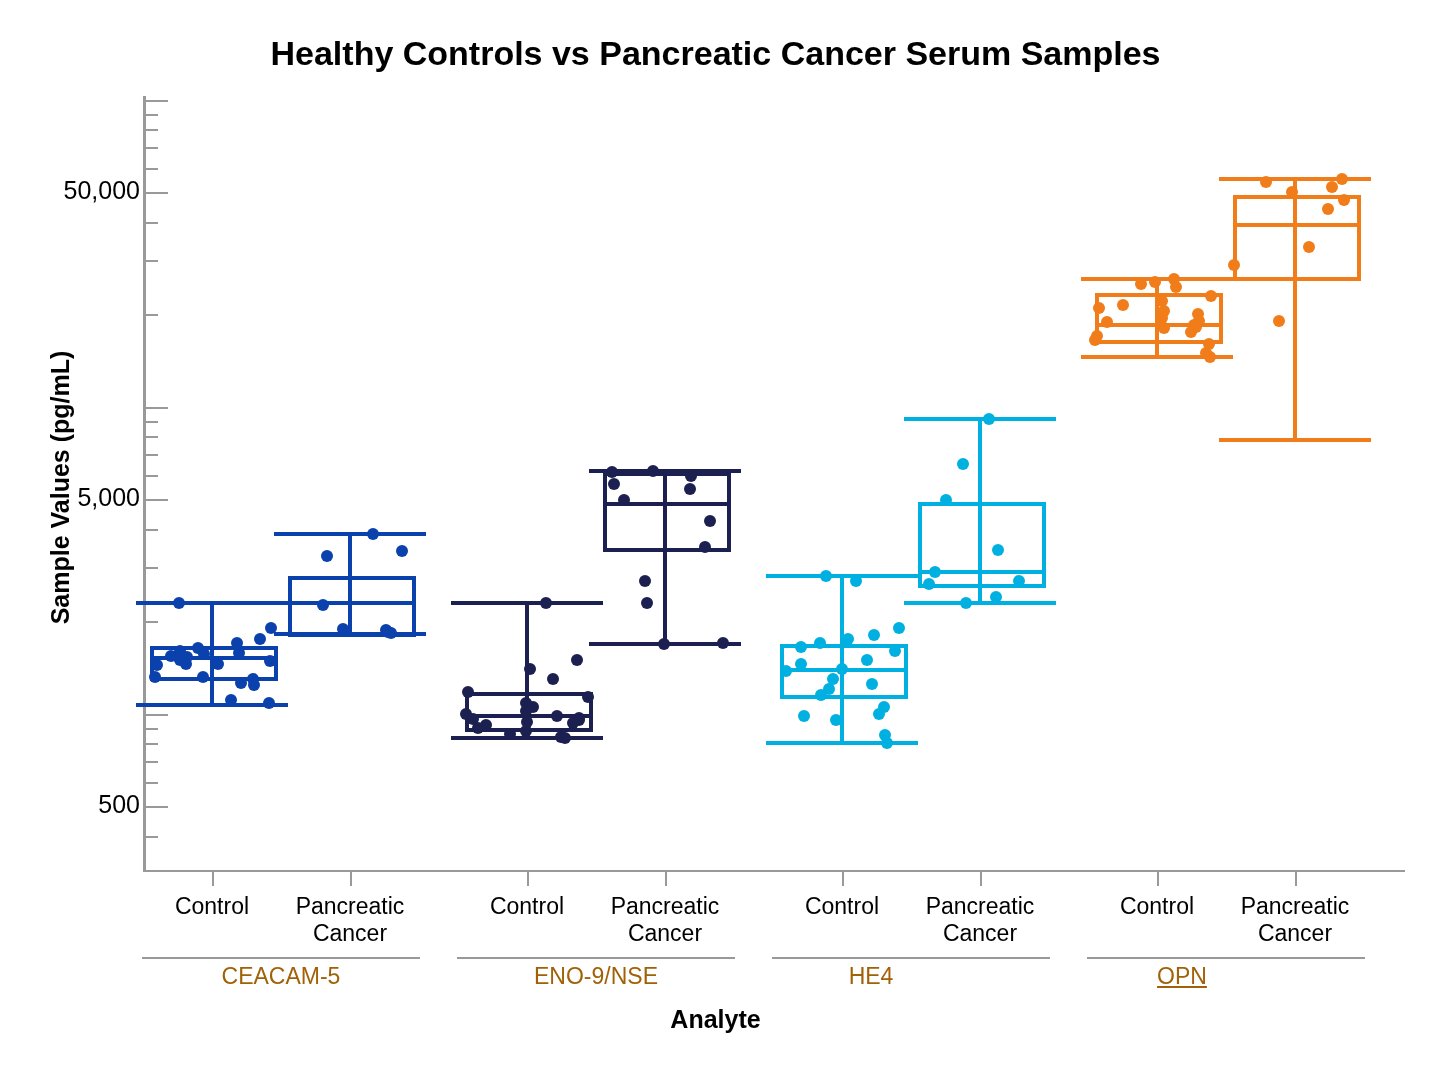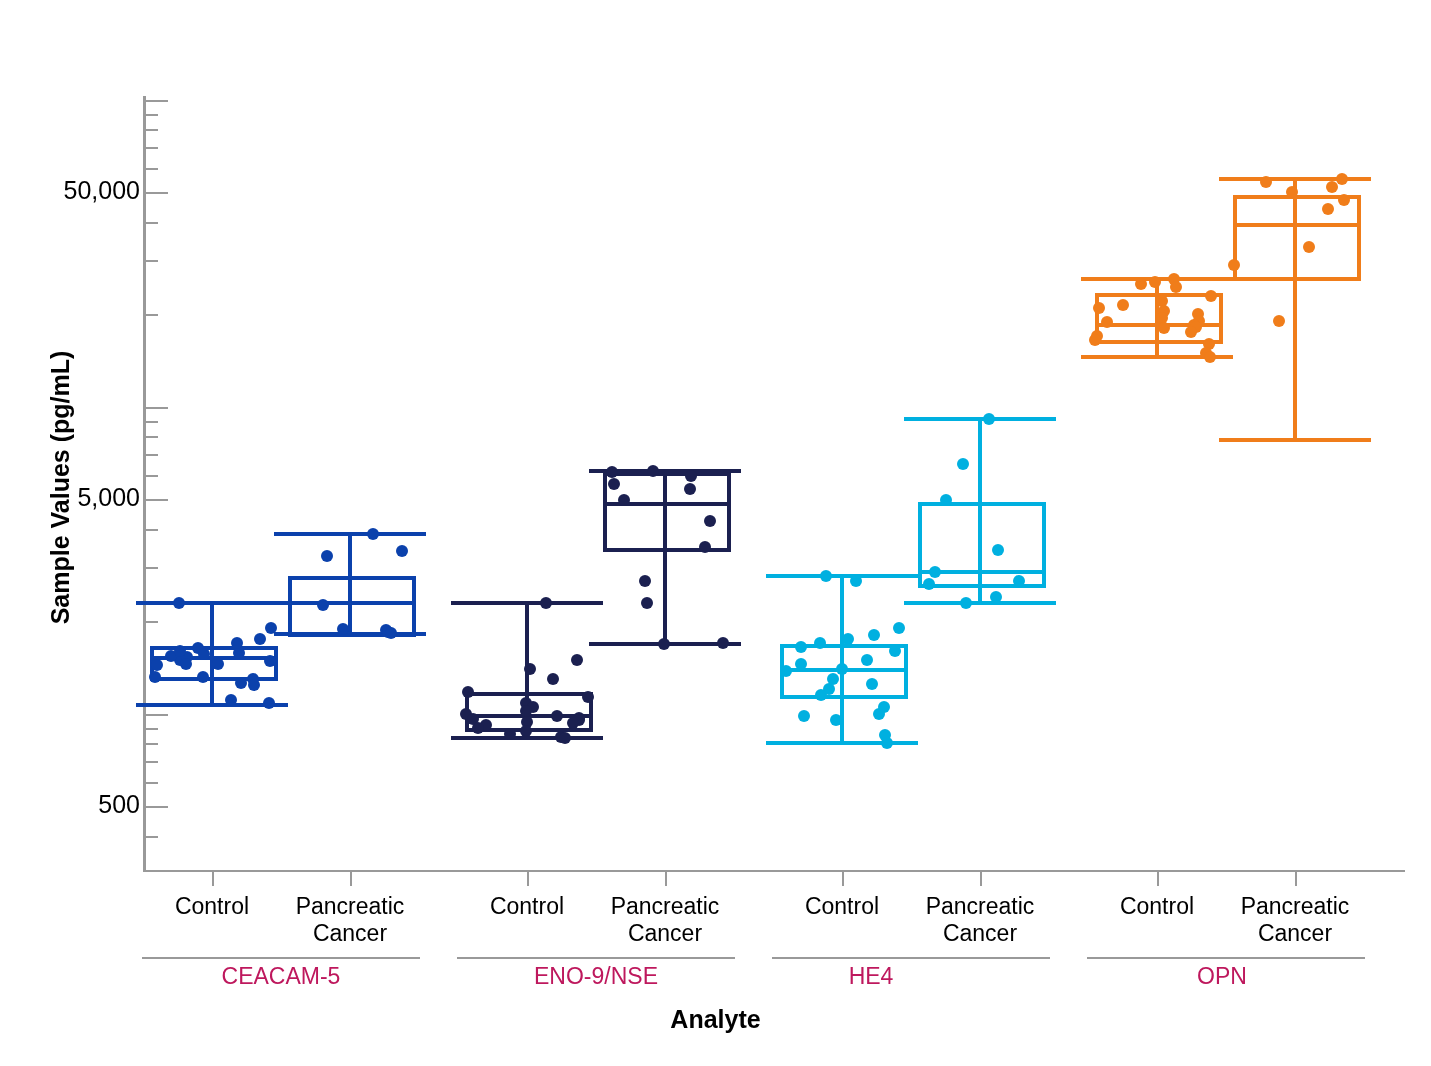--- a/index.html
+++ b/index.html
@@ -44,27 +44,28 @@
   .bp-box{position:absolute;border-style:solid;background:transparent;}
   .pt{position:absolute;border-radius:50%;}
 
   
   .cat-baseline{position:absolute;left:143px;top:870px;width:1262px;height:2px;background:#999;}
   .cat-tick{position:absolute;top:872px;width:2px;height:14px;background:#999;}
   .cat-label{
     position:absolute;top:893px;text-align:center;font-size:23px;color:#000;line-height:27px;
   }
   .grp-rule{position:absolute;top:957px;height:2px;background:#999;}
-  .grp-label{position:absolute;top:963px;text-align:center;font-size:23px;color:#be185d;}
+  .grp-label{position:absolute;top:963px;text-align:center;font-size:23px;color:#a16207;}
 </style>
 </head>
 <body>
 
 <div id="root">
 
+  <div class="chart-title">Healthy Controls vs Pancreatic Cancer Serum Samples</div>
 
   <div class="y-axis-title">Sample Values (pg/mL)</div>
 
   <div class="axis-line"></div>
   <div id="yticks">
       <div class="tick minor" style="top: 314.168px;"></div>
       <div class="tick minor" style="top: 260.108px;"></div>
       <div class="tick minor" style="top: 221.751px;"></div>
       <div class="tick minor" style="top: 192px;"></div>
       <div class="tick minor" style="top: 167.691px;"></div>
@@ -303,18 +304,18 @@
       <div class="cat-label" style="left: 1205px; width: 180px;">Pancreatic<br>Cancer</div>
     </div>
   <div id="grouplabels">
       <div class="grp-rule" style="left: 142px; width: 278px;"></div>
       <div class="grp-label" style="left: 142px; width: 278px;">CEACAM-5</div>
       <div class="grp-rule" style="left: 457px; width: 278px;"></div>
       <div class="grp-label" style="left: 457px; width: 278px;">ENO-9/NSE</div>
       <div class="grp-rule" style="left: 772px; width: 278px;"></div>
       <div class="grp-label" style="left: 732px; width: 278px;">HE4</div>
       <div class="grp-rule" style="left: 1087px; width: 278px;"></div>
-      <div class="grp-label" style="left: 1083px; width: 278px;">OPN</div>
+      <div class="grp-label" style="left: 1043px; width: 278px; text-decoration: underline;">OPN</div>
     </div>
 
   <div class="x-axis-title">Analyte</div>
 
 </div>
 
 </body></html>

